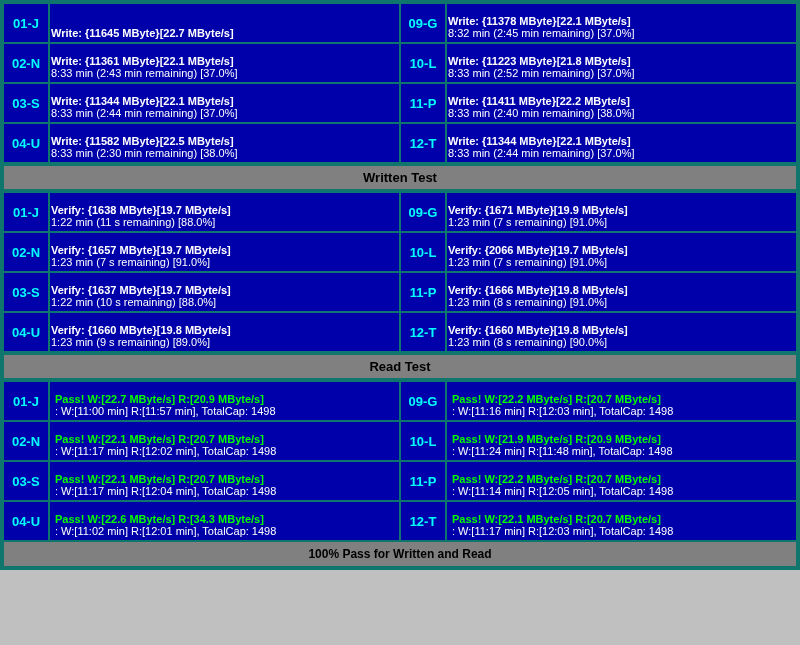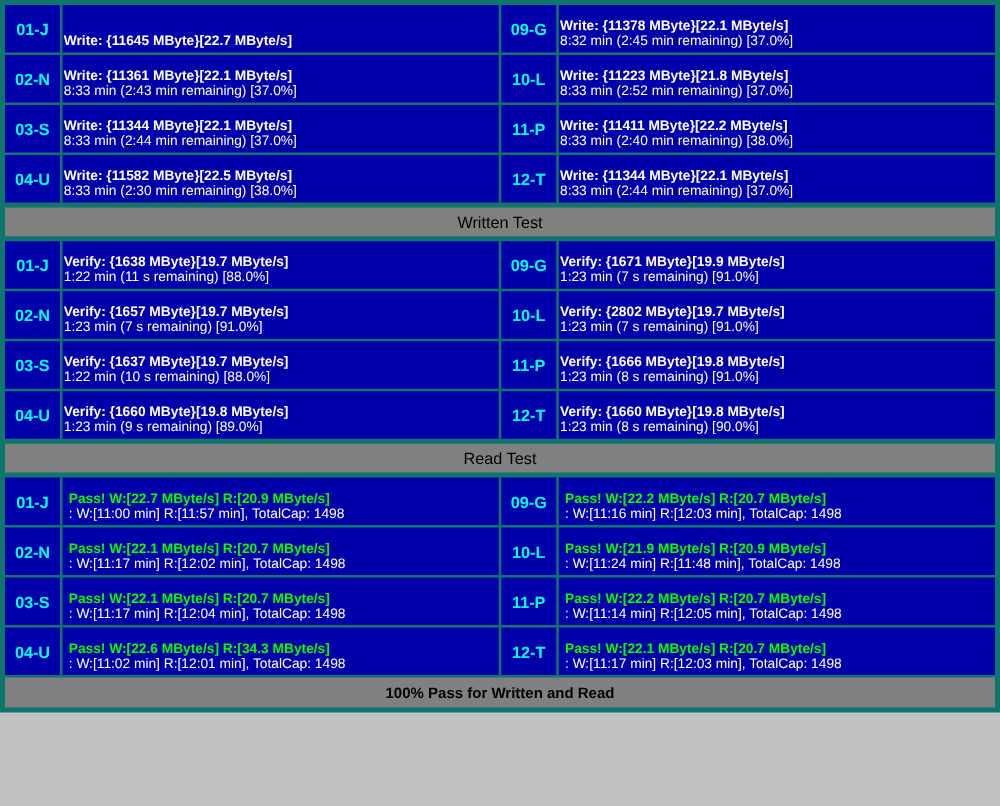--- a/index.html
+++ b/index.html
@@ -45,21 +45,21 @@
       display: flex;
       align-items: center;
       justify-content: center;
       min-width: 44px;
     }
     .section-header {
       text-align: center;
       background: #808080;
       color: #000000;
       font-size: 13px;
-      font-weight: normal;
+      font-weight: bold;
       padding: 4px 0;
       margin: 4px 0 4px 0;
     }
     .pass-cell {
       background: #0000aa;
       color: #ffffff;
       padding: 3px 5px;
       min-height: 38px;
       display: flex;
       flex-direction: column;
@@ -165,21 +165,21 @@
         </div>
       </div>
         <div class="full-row">
         <div class="row-label">02-N</div>
         <div class="cell">
           <div class="line1">Verify: {1657 MByte}[19.7 MByte/s]</div>
           <div class="line2">1:23 min (7 s remaining)   [91.0%]</div>
         </div>
         <div class="row-label">10-L</div>
         <div class="cell">
-          <div class="line1">Verify: {2802 MByte}[19.7 MByte/s]</div>
+          <div class="line1">Verify: {2066 MByte}[19.7 MByte/s]</div>
           <div class="line2">1:23 min (7 s remaining)   [91.0%]</div>
         </div>
       </div>
         <div class="full-row">
         <div class="row-label">03-S</div>
         <div class="cell">
           <div class="line1">Verify: {1637 MByte}[19.7 MByte/s]</div>
           <div class="line2">1:22 min (10 s remaining)  [88.0%]</div>
         </div>
         <div class="row-label">11-P</div>

